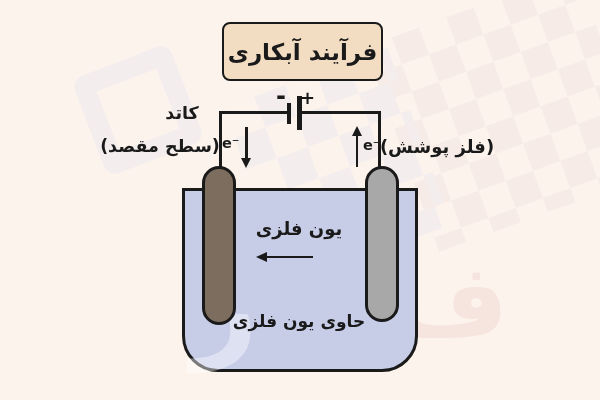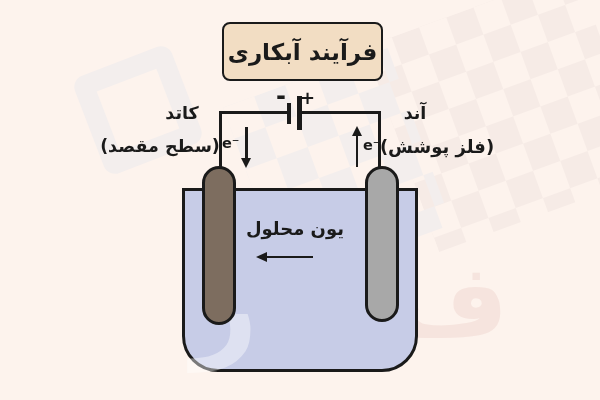--- a/index.html
+++ b/index.html
@@ -93,31 +93,31 @@
   <div class="abs bat-bar" style="left:296.5px; top:96px; width:5px; height:34px;"></div>
   <div class="abs sign" style="left:276px; top:84px; font-size:24px;">-</div>
   <div class="abs sign" style="left:300px; top:89px; font-size:18px;">+</div>
 
   <div class="abs lbl lbl-cathode-1" dir="rtl">کاتد</div>
   <div class="abs lbl lbl-cathode-2" dir="rtl">(سطح مقصد)</div>
   <div class="abs lbl-electron" style="left:222px; top:135px;">e⁻</div>
   <div class="abs arrow-line" style="left:245.3px; top:127px; width:2.6px; height:32px;"></div>
   <div class="abs ah ah-down" style="left:241.2px; top:158px;"></div>
 
-  <div class="abs lbl lbl-anode-1" dir="rtl">آند</div>
   <div class="abs lbl lbl-anode-2" dir="rtl">(فلز پوشش)</div>
   <div class="abs lbl-electron" style="left:363px; top:137px;">e⁻</div>
   <div class="abs arrow-line" style="left:355.7px; top:134px; width:2.6px; height:33px;"></div>
   <div class="abs ah ah-up" style="left:351.5px; top:126px;"></div>
 
   <div class="abs beaker"></div>
 
   <div class="abs electrode cathode"></div>
   <div class="abs electrode anode"></div>
 
-  <div class="abs lbl lbl-ion" dir="rtl">یون محلول</div>
+  <div class="abs lbl lbl-ion" dir="rtl">یون فلزی</div>
   <div class="abs arrow-line" style="left:265px; top:255.5px; width:48px; height:2.8px;"></div>
   <div class="abs ah ah-left" style="left:256px; top:251.5px;"></div>
 
   <div class="abs lbl lbl-caption" dir="rtl">
+    <div>حاوی یون فلزی</div>
   </div>
 
 </div>
 
 </body></html>

